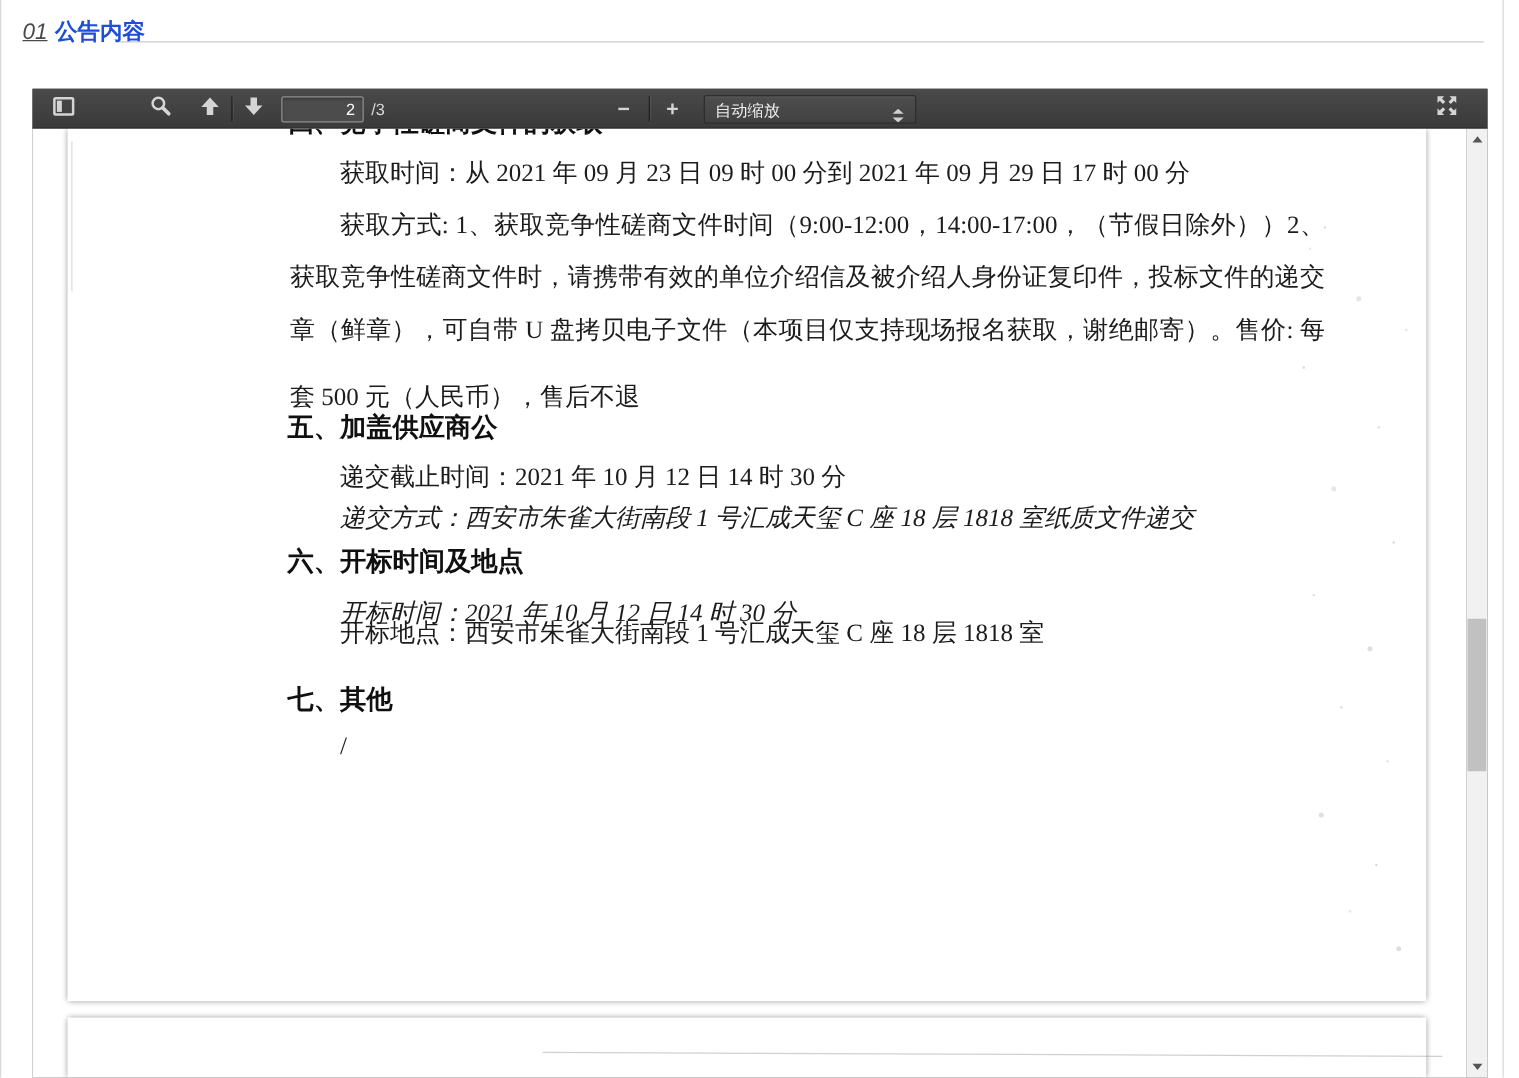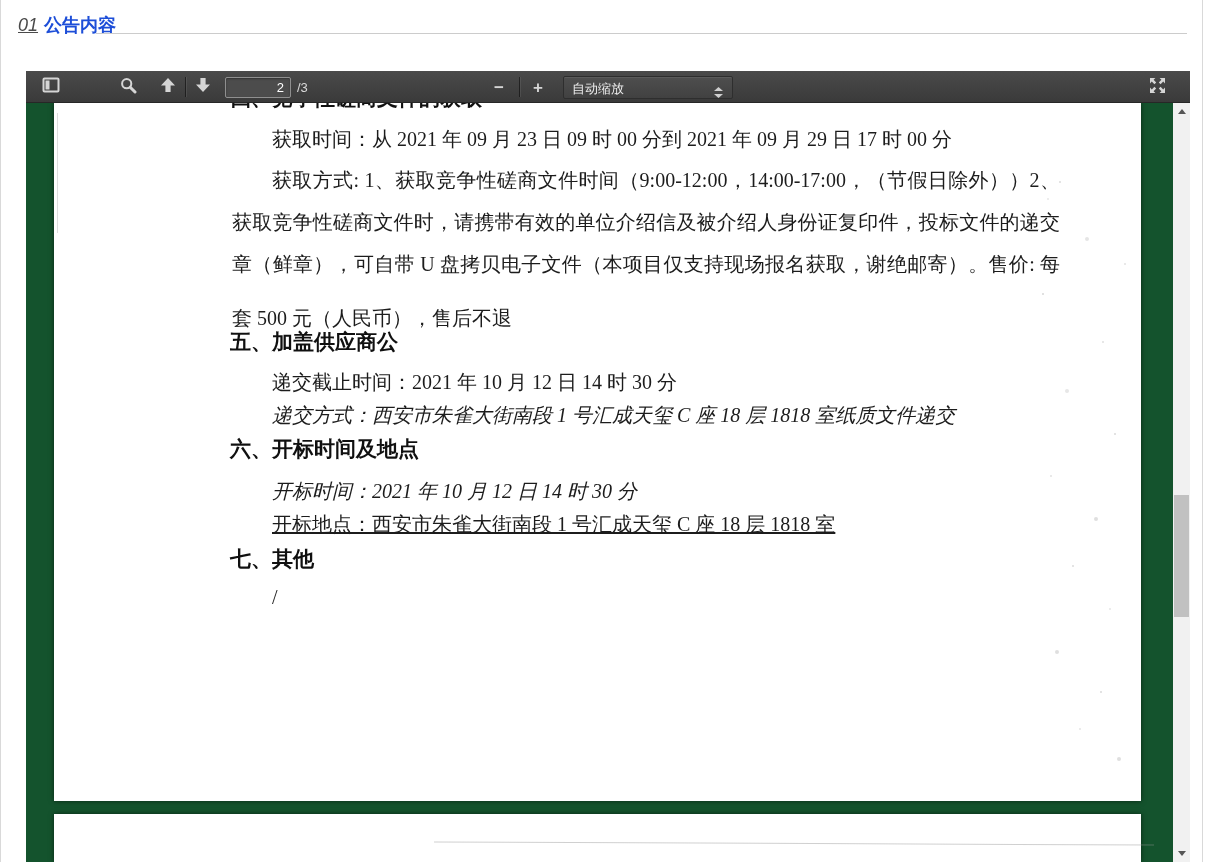--- a/index.html
+++ b/index.html
@@ -33,21 +33,21 @@
                 font-family:"Liberation Sans","DejaVu Sans",sans-serif; }
   .page-count { position:absolute; left:271px; top:9px; color:#d9d9d9; font-size:13px; }
   .zoom-select { position:absolute; left:537px; top:5px; width:170px; height:23px;
                  background:linear-gradient(#4e4e4e,#414141); border:1px solid #2e2e2e; border-radius:2px;
                  box-shadow:inset 0 1px 0 rgba(255,255,255,.08); cursor:pointer;
                  display:flex; align-items:flex-end; }
   .zoom-select .lbl { color:#ececec; font-size:13px; padding-left:8px; flex:1; }
   .spinner { margin-right:9px; display:block; }
 
   
-  .viewer { position:absolute; left:0; top:32px; right:17px; bottom:0; background:#14532d; overflow:hidden; }
+  .viewer { position:absolute; left:0; top:32px; right:17px; bottom:0; background:#ffffff; overflow:hidden; }
   .pg { position:absolute; left:28px; width:1087px; background:#fff;
         box-shadow:0 0 5px rgba(0,0,0,.55); }
   .page2 { top:0; height:698px; overflow:visible; }
   .page3 { top:711px; height:48px; }
   .page3 .artifact { position:absolute; left:380px; top:29px; width:720px; height:1px;
                      background:rgba(150,150,150,.45); transform:rotate(.25deg); }
 
   .doc { position:absolute; inset:0; font-family:"Liberation Serif","DejaVu Serif",serif; color:#1c1c1c; }
   .doc-line { position:absolute; left:178px; right:81px; font-size:20px; line-height:23px; white-space:nowrap; }
   .doc-line.indent { left:218px; }
@@ -163,21 +163,21 @@
               <div class="doc-line indent" style="top: 25px;">获取时间：从 2021 年 09 月 23 日  09 时 00 分到 2021 年 09 月 29 日  17 时 00 分</div>
               <div class="doc-line indent justify" style="top: 66px;">获取方式: 1、获取竞争性磋商文件时间（9:00-12:00，14:00-17:00，（节假日除外））2、</div>
               <div class="doc-line justify" style="top: 108px;">获取竞争性磋商文件时，请携带有效的单位介绍信及被介绍人身份证复印件，投标文件的递交</div>
               <div class="doc-line justify" style="top: 150px;">章（鲜章），可自带 U 盘拷贝电子文件（本项目仅支持现场报名获取，谢绝邮寄）。售价: 每</div>
               <div class="doc-line" style="top: 204px;">套 500 元（人民币），售后不退</div>
               <div class="doc-line heading" style="top: 228px;">五、加盖供应商公</div>
               <div class="doc-line indent" style="top: 268px;">递交截止时间：2021 年 10 月 12 日  14 时 30 分</div>
               <div class="doc-line indent" style="top: 301px; font-style: italic;">递交方式：西安市朱雀大街南段 1 号汇成天玺 C 座 18 层 1818 室纸质文件递交</div>
               <div class="doc-line heading" style="top: 335px;">六、开标时间及地点</div>
               <div class="doc-line indent" style="top: 377px; font-style: italic;">开标时间：2021 年 10 月 12 日  14 时 30 分</div>
-              <div class="doc-line indent" style="top: 410px; text-decoration: underline;">开标地点：西安市朱雀大街南段 1 号汇成天玺 C 座 18 层 1818 室</div>
+              <div class="doc-line indent" style="top: 393px;">开标地点：西安市朱雀大街南段 1 号汇成天玺 C 座 18 层 1818 室</div>
               <div class="doc-line heading" style="top: 445px;">七、其他</div>
               <div class="doc-line indent" style="top: 483px;">/</div>
             </div>
         </div>
         <div class="speckles"></div>
         <div class="page-edge-mark"></div>
       </div>
       <div class="pg page3">
         <div class="artifact"></div>
       </div>

